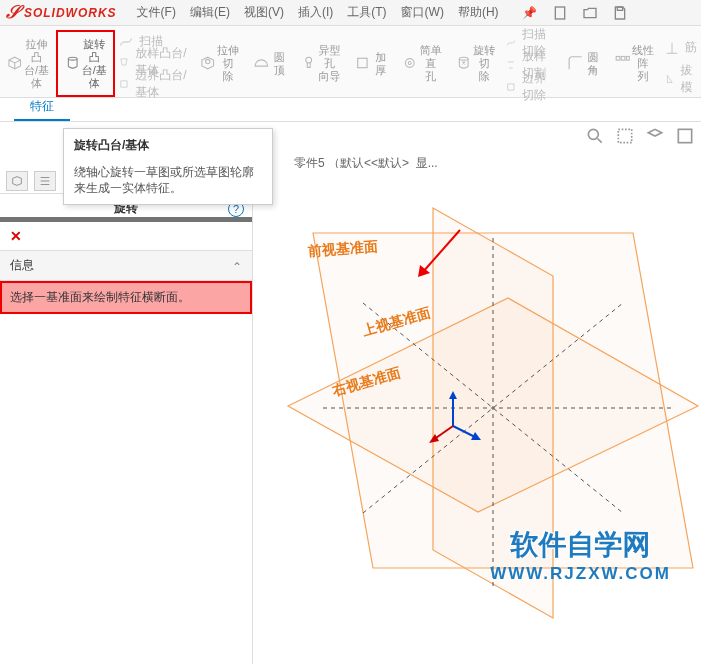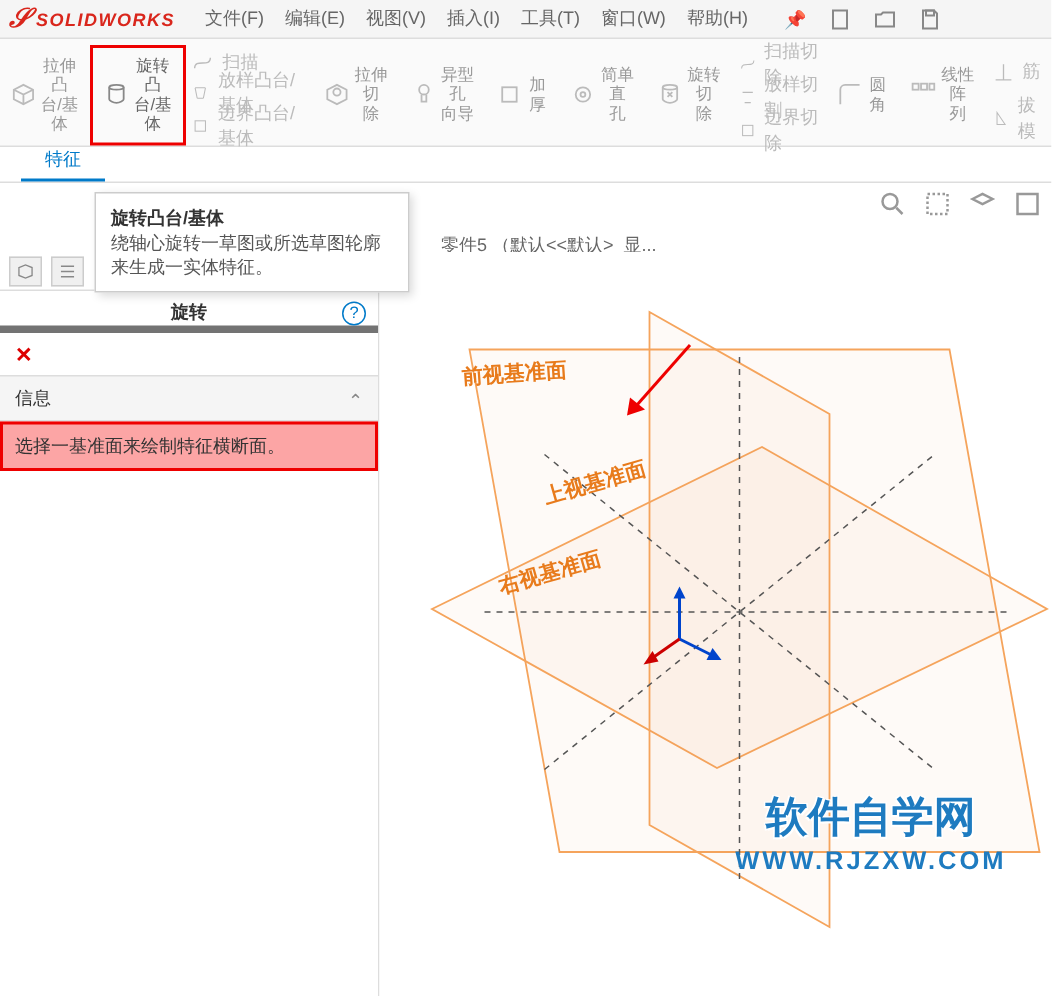--- a/index.html
+++ b/index.html
@@ -17,21 +17,21 @@
 .rb-col.hl{border:2px solid #e00}
 .rb-icon{width:24px;height:24px;margin-bottom:2px}
 .rb-label{font-size:11px;text-align:center;line-height:13px}
 .rb-stack{display:flex;flex-direction:column;justify-content:space-around;padding:2px 4px;color:#bbb}
 .rb-stack-item{display:flex;align-items:center;font-size:11px;height:22px;gap:6px}
 .rb-stack-item svg{width:14px;height:14px}
 .tabs-row{height:24px;background:#fff;display:flex;align-items:flex-end;border-bottom:1px solid #ddd;padding-left:14px}
 .tab{padding:4px 16px;color:#444;border-bottom:2px solid transparent}
 .tab.active{color:#007ac9;border-bottom:2px solid #007ac9}
 .tooltip{position:absolute;left:63px;top:128px;background:#fff;border:1px solid #ccc;padding:8px 10px;width:210px;box-shadow:2px 2px 6px rgba(0,0,0,.15);z-index:20}
-.tooltip-title{font-weight:bold;color:#333;margin-bottom:0}
+.tooltip-title{font-weight:bold;color:#333;margin-bottom:10px}
 .tooltip-body{color:#555;line-height:16px}
 .doc-title{position:absolute;left:294px;top:155px;color:#666;font-size:12px}
 .view-icons{position:absolute;right:6px;top:126px;display:flex;gap:10px}
 .view-icons svg{width:20px;height:20px;color:#999}
 .leftpane{position:absolute;left:0;top:168px;width:253px;background:#fff;border-right:1px solid #ddd;bottom:0}
 .lp-tabs{height:26px;display:flex;align-items:center;border-bottom:1px solid #ddd;padding-left:6px;gap:6px}
 .lp-tab{width:22px;height:20px;display:flex;align-items:center;justify-content:center;background:#f0f0f0;border:1px solid #ccc}
 .lp-header{height:28px;display:flex;align-items:flex-end;justify-content:center;position:relative;border-bottom:5px solid #737373}
 .lp-header-title{font-weight:bold;color:#333}
 .lp-help{position:absolute;right:8px;color:#007ac9;border:1px solid #007ac9;border-radius:50%;width:16px;height:16px;text-align:center;line-height:14px;font-size:11px}
@@ -114,20 +114,26 @@
         <span>边界凸台/基体</span>
       </div>
   </div>
   <div class="rb-col">
     <svg class="rb-icon" viewBox="0 0 24 24" fill="none" stroke="#bbb" stroke-width="1.5">
         <path d="M4 8l8-4 8 4v8l-8 4-8-4z"></path>
         <circle cx="12" cy="10" r="3"></circle>
       </svg>
     <div class="rb-label" style="white-space:pre-line">拉伸切
 除</div>
+  </div>
+  <div class="rb-col">
+    <svg class="rb-icon" viewBox="0 0 24 24" fill="none" stroke="#bbb" stroke-width="1.5">
+        <path d="M4 16a8 8 0 0116 0z"></path>
+      </svg>
+    <div class="rb-label">圆顶</div>
   </div>
   <div class="rb-col">
     <svg class="rb-icon" viewBox="0 0 24 24" fill="none" stroke="#bbb" stroke-width="1.5">
         <circle cx="12" cy="8" r="4"></circle>
         <path d="M10 12v6h4v-6"></path>
       </svg>
     <div class="rb-label" style="white-space:pre-line">异型孔
 向导</div>
   </div>
   <div class="rb-col">

